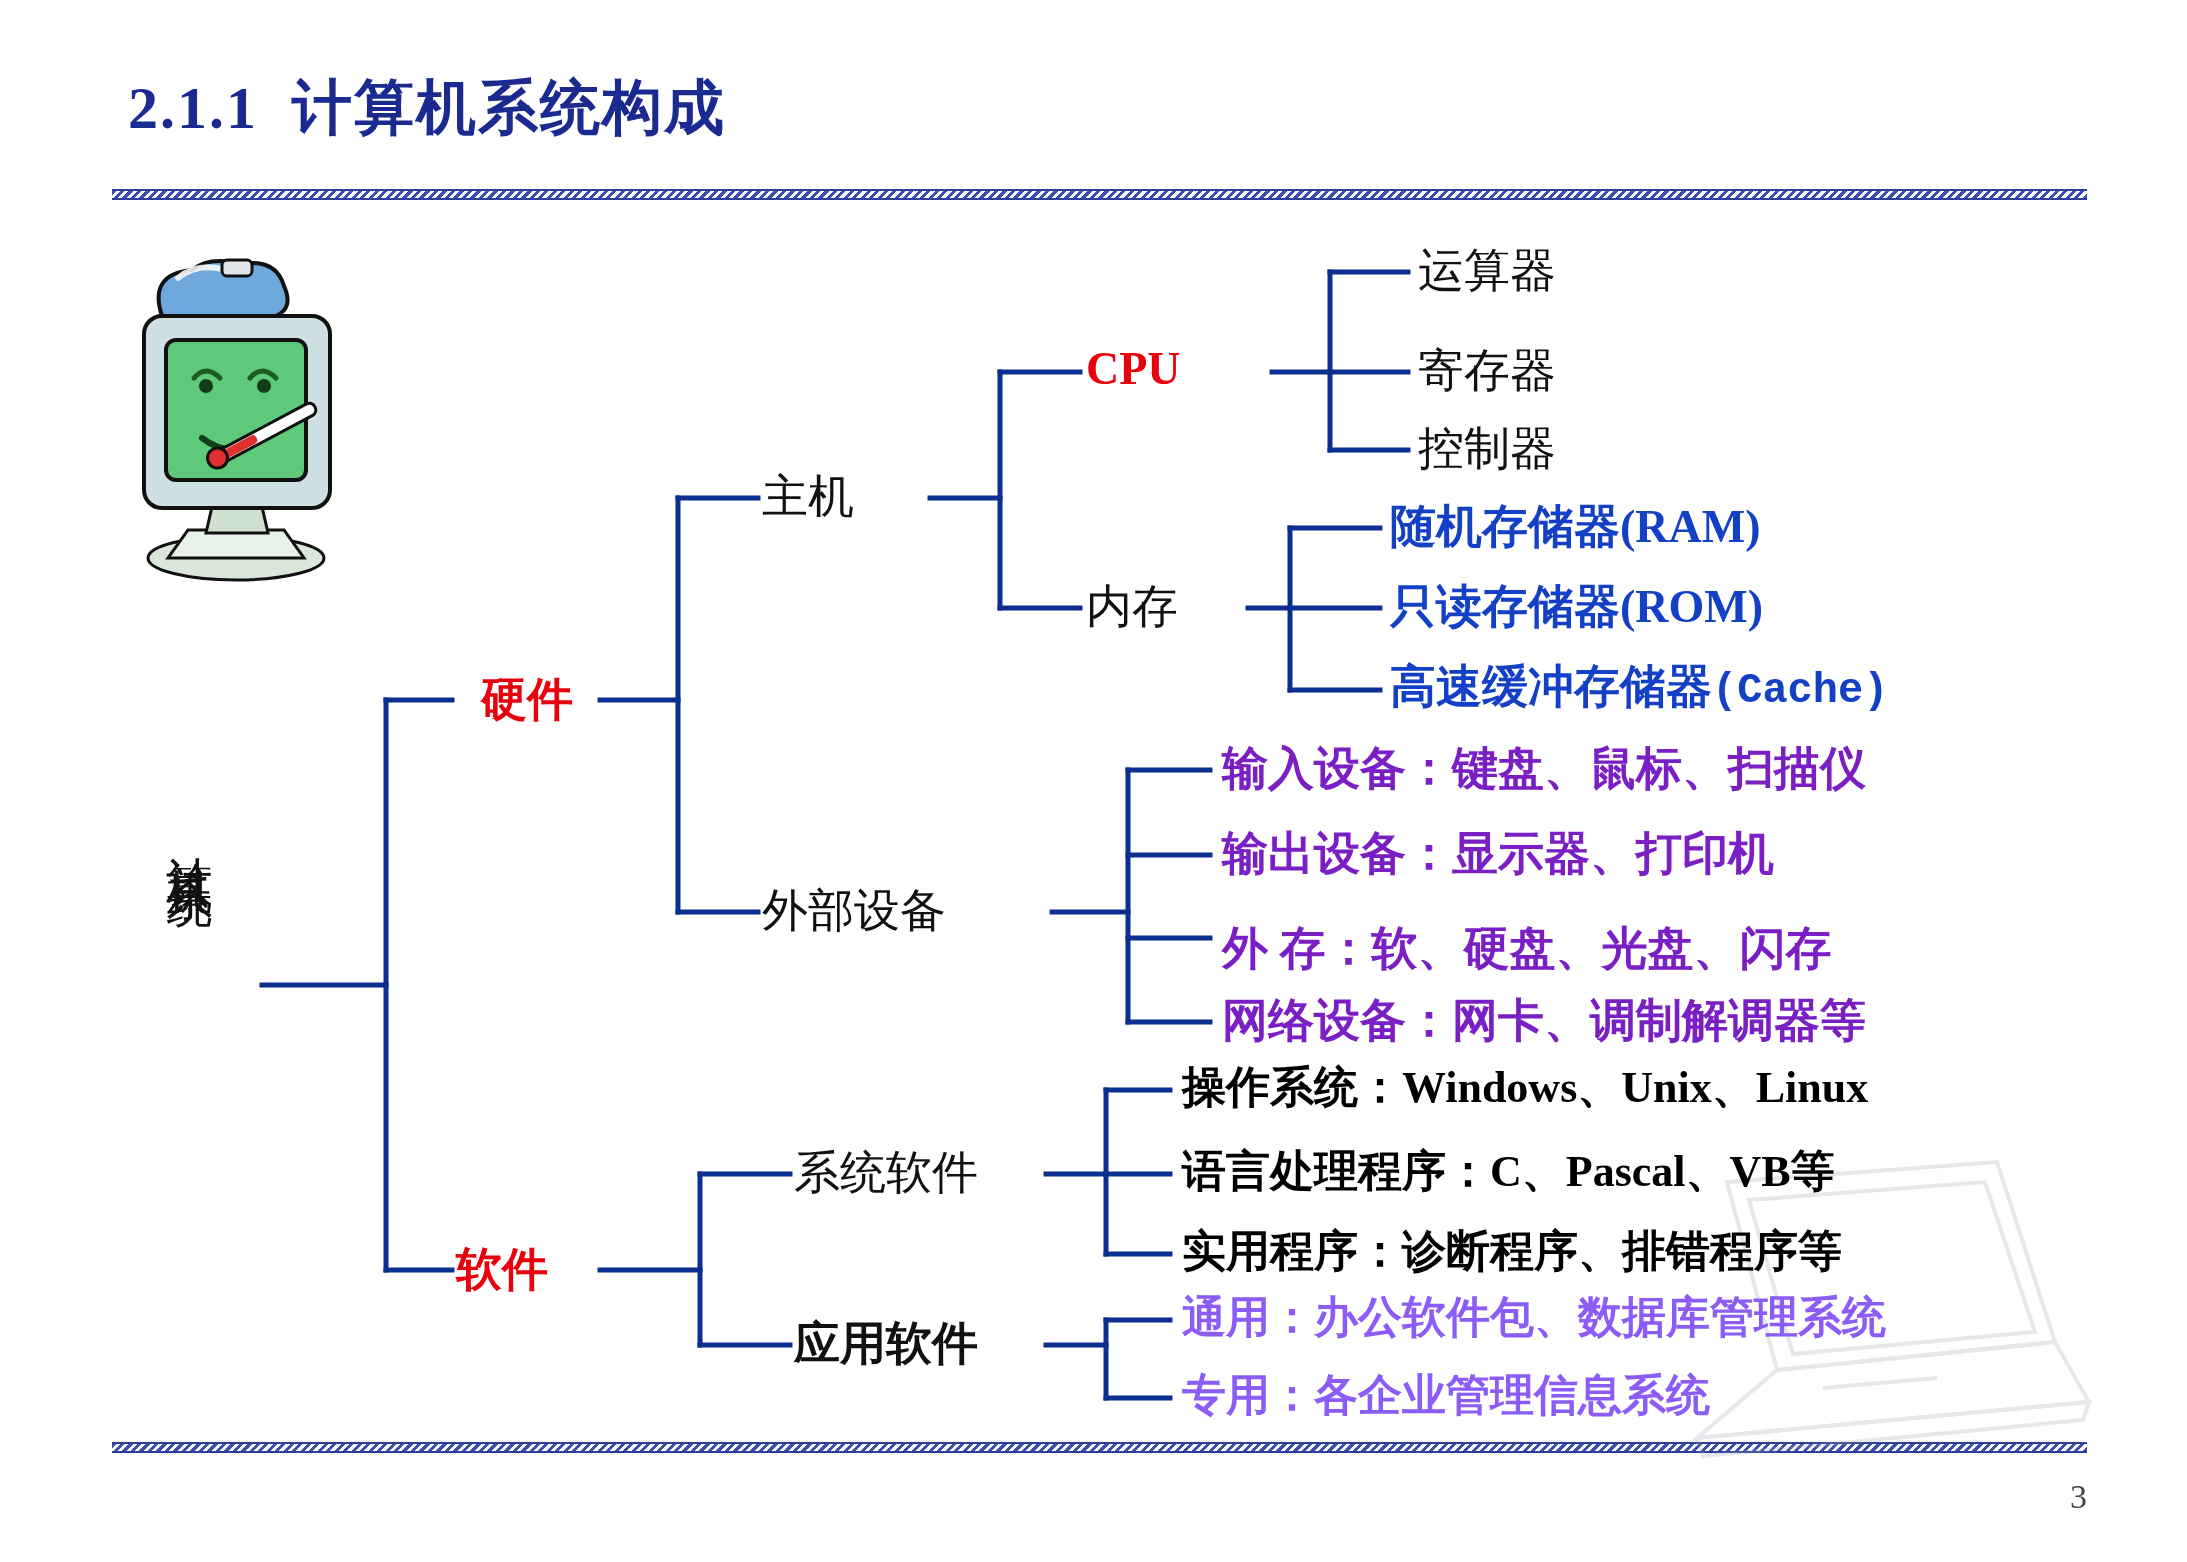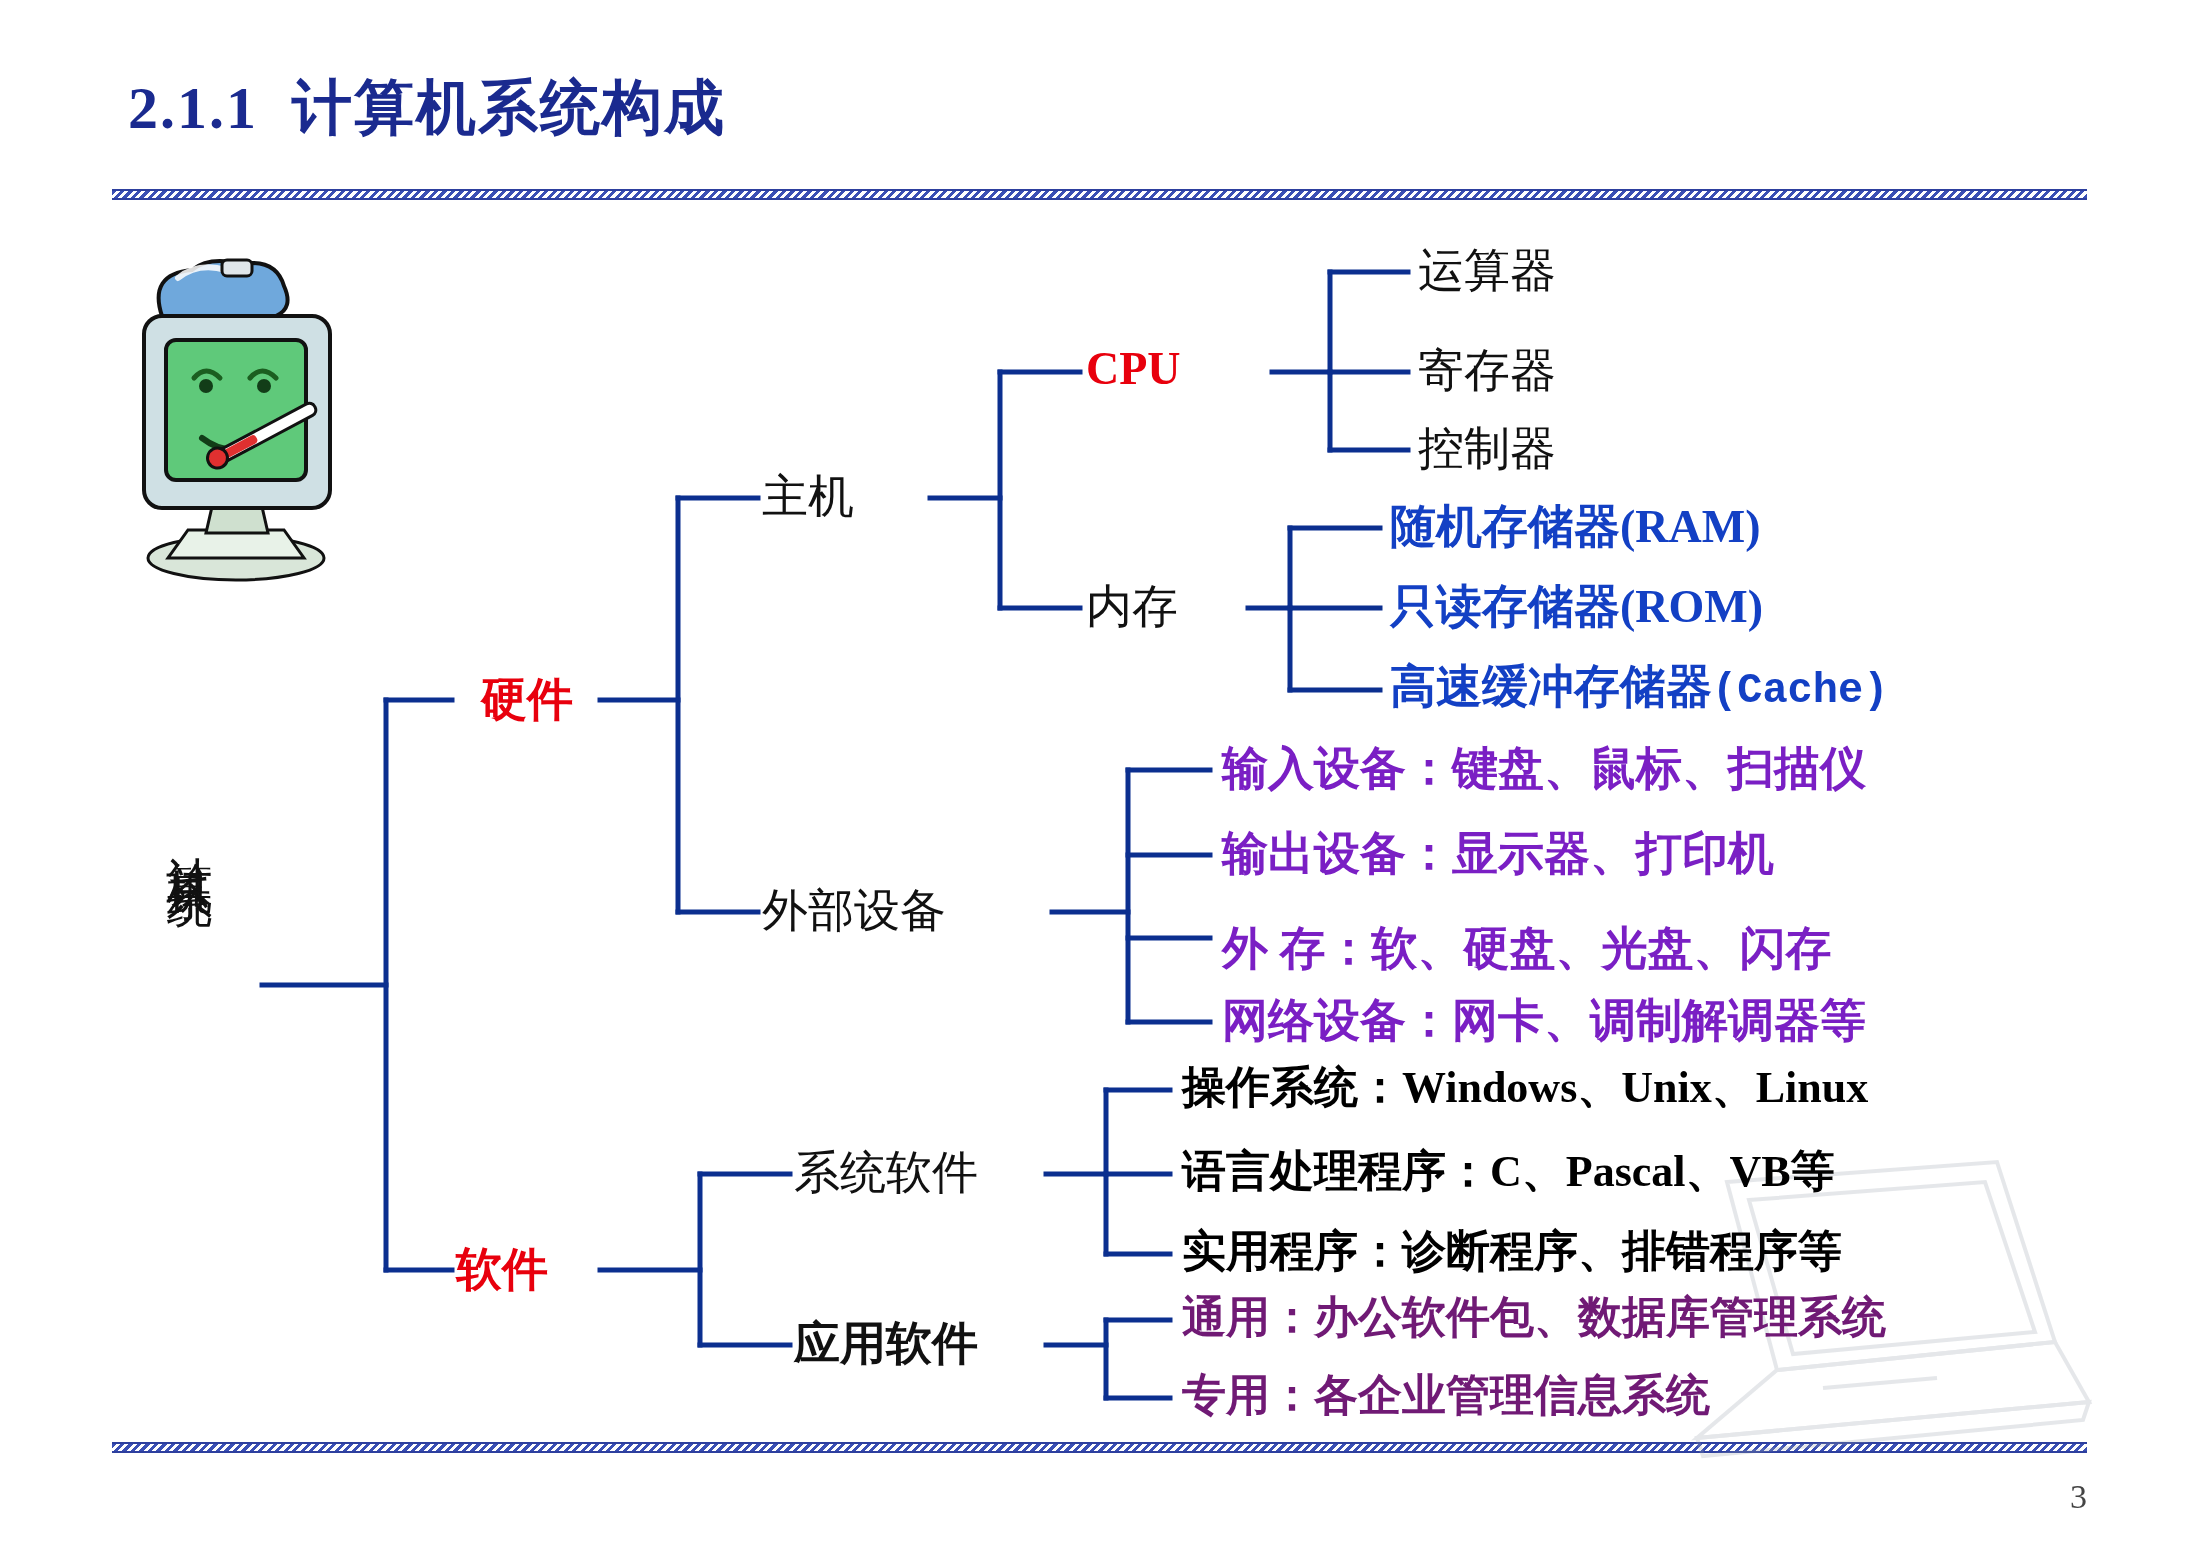--- a/index.html
+++ b/index.html
@@ -93,21 +93,21 @@
     font-weight: normal;
     letter-spacing: 0px;
     line-height: 1.18;
     text-align: center;
   }
   .dark   { color: #111111; }
   .red    { color: #e8000d; font-weight: bold; }
   .blue   { color: #1340c4; font-weight: bold; }
   .purple { color: #7a1fc4; font-weight: bold; }
   .green  { color: #000000; font-weight: bold; }
-  .brown  { color: #701a75; font-weight: bold; }
+  .brown  { color: #8b5cf6; font-weight: bold; }
 
   .f46 { font-size: 46px; }
   .f44 { font-size: 44px; }
   .mono { font-family: "Liberation Mono", monospace; }
 
   
   #connectors {
     position: absolute;
     left: 0; top: 0;
     width: 2187px; height: 1562px;

